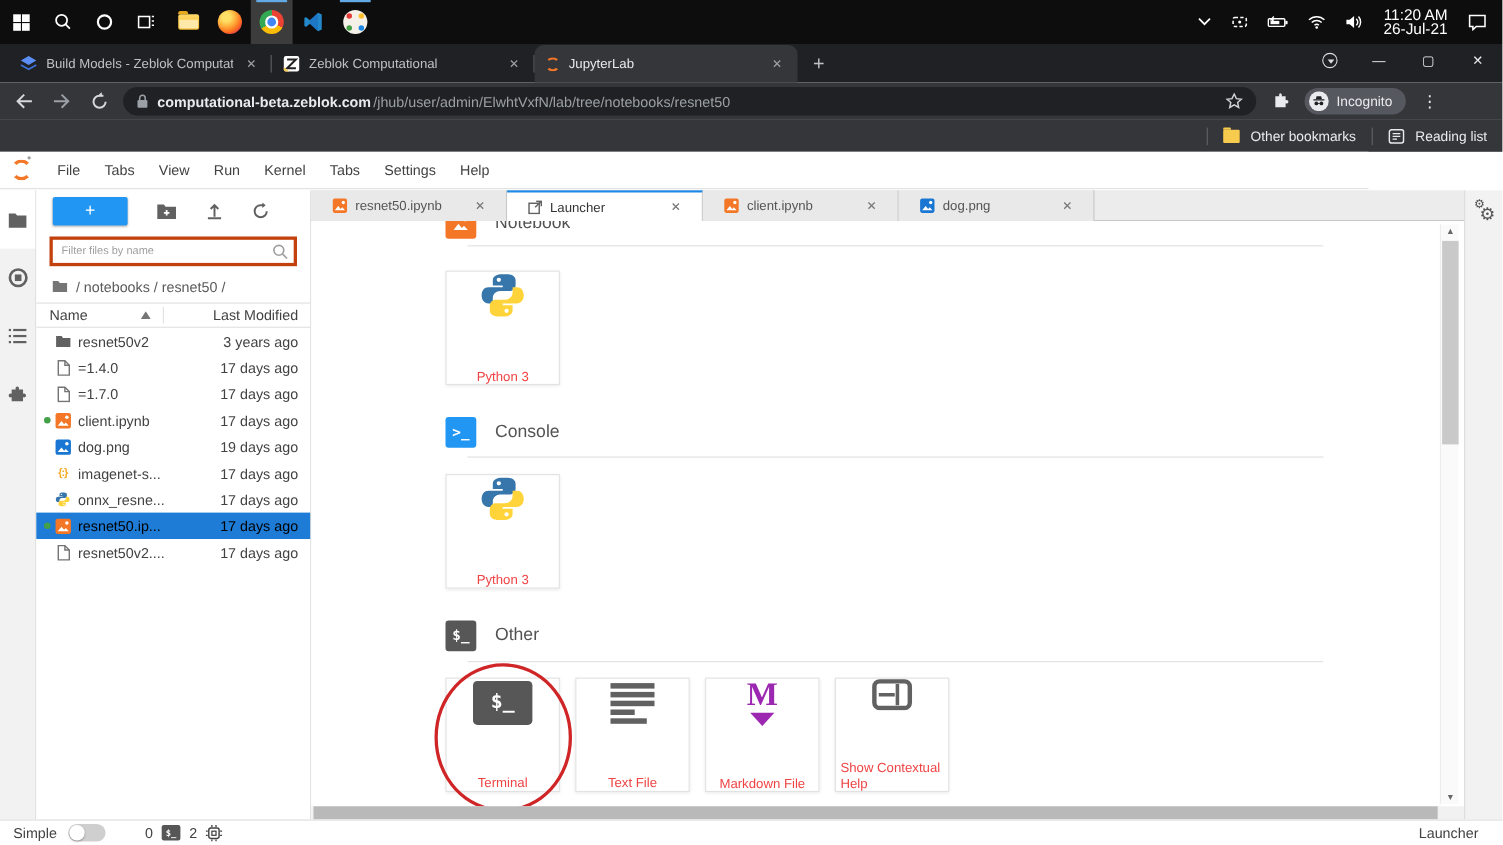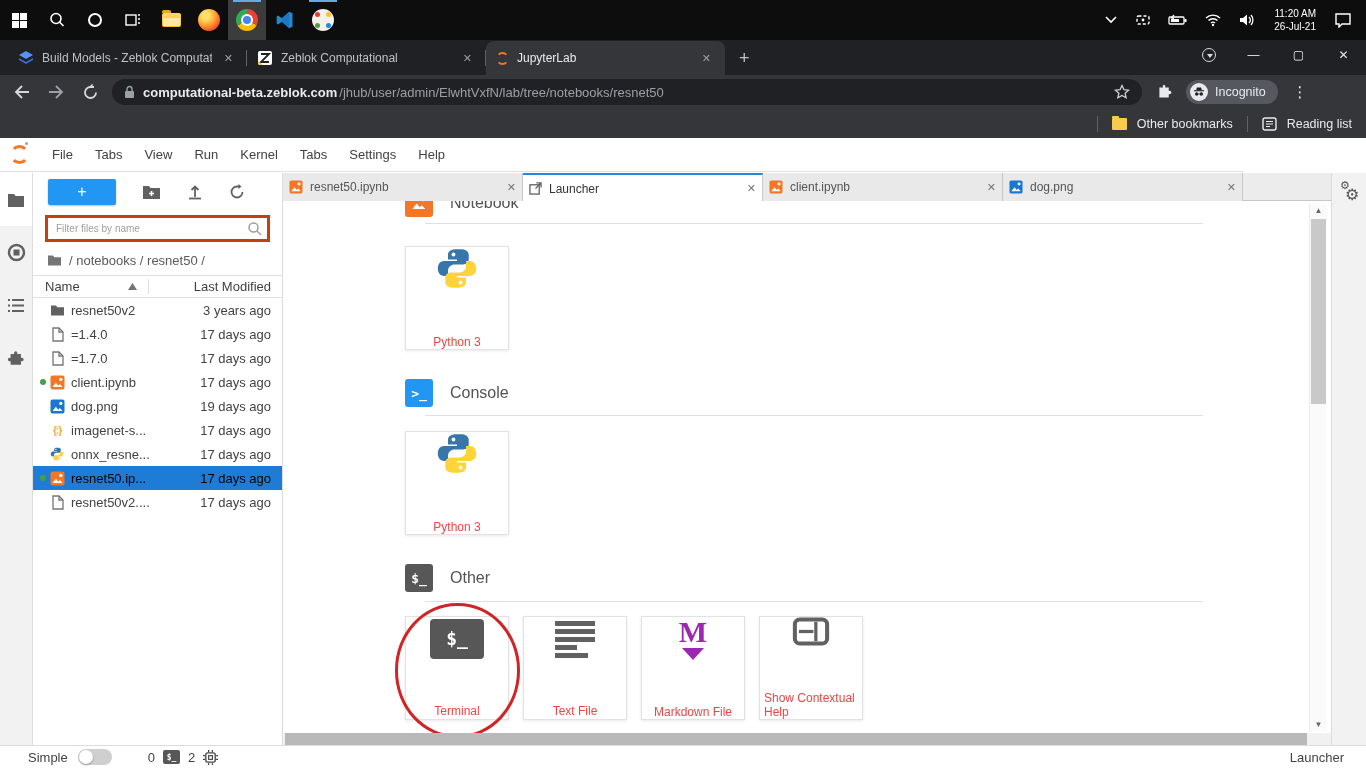--- a/index.html
+++ b/index.html
@@ -18,21 +18,21 @@
   .folder-ico:before { content:""; position:absolute; top:-3px; left:0; width:9px; height:3px; background:#e8a91f; border-radius:2px 2px 0 0; }
   .folder-ico:after { content:""; position:absolute; left:1px; right:1px; bottom:1px; height:8px; background:#ffe9a8; border-radius:1px; }
   .firefox-ico { width:22px; height:22px; border-radius:50%; background:radial-gradient(circle at 35% 30%, #ffe066 0 18%, #ffb13d 40%, #ff6d1f 65%, #b5007f 100%); }
   .chrome-ico { width:22px; height:22px; border-radius:50%; background:conic-gradient(#ea4335 0 33%, #fbbc05 33% 66%, #34a853 66% 100%); position:relative; }
   .chrome-ico:before { content:""; position:absolute; inset:5px; background:#fff; border-radius:50%; }
   .chrome-ico:after { content:""; position:absolute; inset:7px; background:#4285f4; border-radius:50%; }
   .paint-ico { width:22px; height:22px; border-radius:50%; background:#f5f0e8; position:relative; }
   .paint-ico i { position:absolute; width:5px; height:5px; border-radius:50%; }
   .tray { margin-left:auto; display:flex; align-items:center; height:100%; }
   .tray-cell { padding:0 8px; height:100%; display:flex; align-items:center; justify-content:center; }
-  .clock { color:#fff; font-size:10px; line-height:13px; text-align:right; padding:0 10px; }
+  .clock { color:#fff; font-size:14px; line-height:13px; text-align:right; padding:0 10px; }
 
   
   #tabstrip { position:absolute; top:40px; left:0; width:1366px; height:35px; background:#202124; display:flex; align-items:flex-end; }
   .ctab { width:239px; height:34px; display:flex; align-items:center; gap:8px; padding:0 10px; font-size:12px; color:#bdc1c6; position:relative; }
   .ctab .sep { position:absolute; right:0; top:9px; height:16px; width:1px; background:#5f6368; }
   .ctab.active { background:#35363a; color:#e8eaed; border-radius:8px 8px 0 0; }
   .ctab-title { flex:1; white-space:nowrap; overflow:hidden; }
   .ctab-x { font-size:11px; color:#9aa0a6; padding:2px 4px; }
   .newtab-btn { color:#bdc1c6; font-size:18px; padding:0 14px 6px; }
   .winctl { margin-left:auto; display:flex; align-self:flex-start; }
@@ -85,21 +85,21 @@
   .dotcol { width:13px; display:flex; justify-content:center; }
   .rundot { width:6px; height:6px; border-radius:50%; background:#43a047; }
   .ficon { width:16px; height:16px; margin-right:6px; display:flex; align-items:center; justify-content:center; flex:0 0 16px; }
   .fname { flex:1; white-space:nowrap; overflow:hidden; }
   .fdate { white-space:nowrap; }
   .json-glyph { font-weight:bold; font-size:10px; color:#f9a825; letter-spacing:-1px; }
 
   
   #dock { position:absolute; left:283px; top:0; width:1048px; height:572px; }
   .dtabbar { height:28px; background:#ececec; border-bottom:1px solid #c7c7c7; display:flex; }
-  .dtab { width:240px; height:28px; display:flex; align-items:center; gap:7px; padding:0 6px; font-size:12px; color:#555; background:#e9e9e9; border-right:1px solid #c7c7c7; }
+  .dtab { width:178px; height:28px; display:flex; align-items:center; gap:7px; padding:0 19px; font-size:12px; color:#555; background:#e9e9e9; border-right:1px solid #c7c7c7; }
   .dtab.active { background:#fff; border-top:2px solid #1e88e5; margin-bottom:-1px; height:29px; color:#333; }
   .dtab-x { margin-left:auto; color:#757575; font-size:11px; }
 
   
   #launcher { position:absolute; top:28px; left:0; right:0; bottom:0; background:#fff; overflow:hidden; }
   .sec-head { position:absolute; left:122px; display:flex; align-items:center; gap:17px; }
   .sec-icon { width:28px; height:28px; border-radius:3px; display:flex; align-items:center; justify-content:center; font-weight:bold; font-family:"DejaVu Sans Mono", monospace; font-size:13px; color:#fff; }
   .sec-title { font-size:16px; color:#525252; }
   .sec-hr { position:absolute; left:142px; width:778px; border-top:1px solid #e0e0e0; }
   .lcard { width:104px; height:104px; background:#fff; border:1px solid #e2e2e2; box-shadow:0 1px 3px rgba(0,0,0,.09); display:flex; flex-direction:column; align-items:center; justify-content:center; gap:9px; }
@@ -641,21 +641,21 @@
 
   <div id="rightstrip">
     <div class="gears">
         <span>⚙</span>
         <span>⚙</span>
       </div>
   </div>
 </div>
 
 <div id="statusbar">
-  <span style="margin-left:16px;">Simple</span>
+  <span style="margin-left:0;">Simple</span>
   <span class="toggle">
       <i></i>
     </span>
   <span style="margin-left:36px;">0</span>
   <span class="term-mini" style="margin-left:8px;">
       <span>$_</span>
     </span>
   <span style="margin-left:8px;">2</span>
   <svg width="15" height="15" viewBox="0 0 16 16" style="margin-left:8px;">
       <rect x="3" y="3" width="10" height="10" rx="2" fill="none" stroke="#424242" stroke-width="1.4"></rect>

